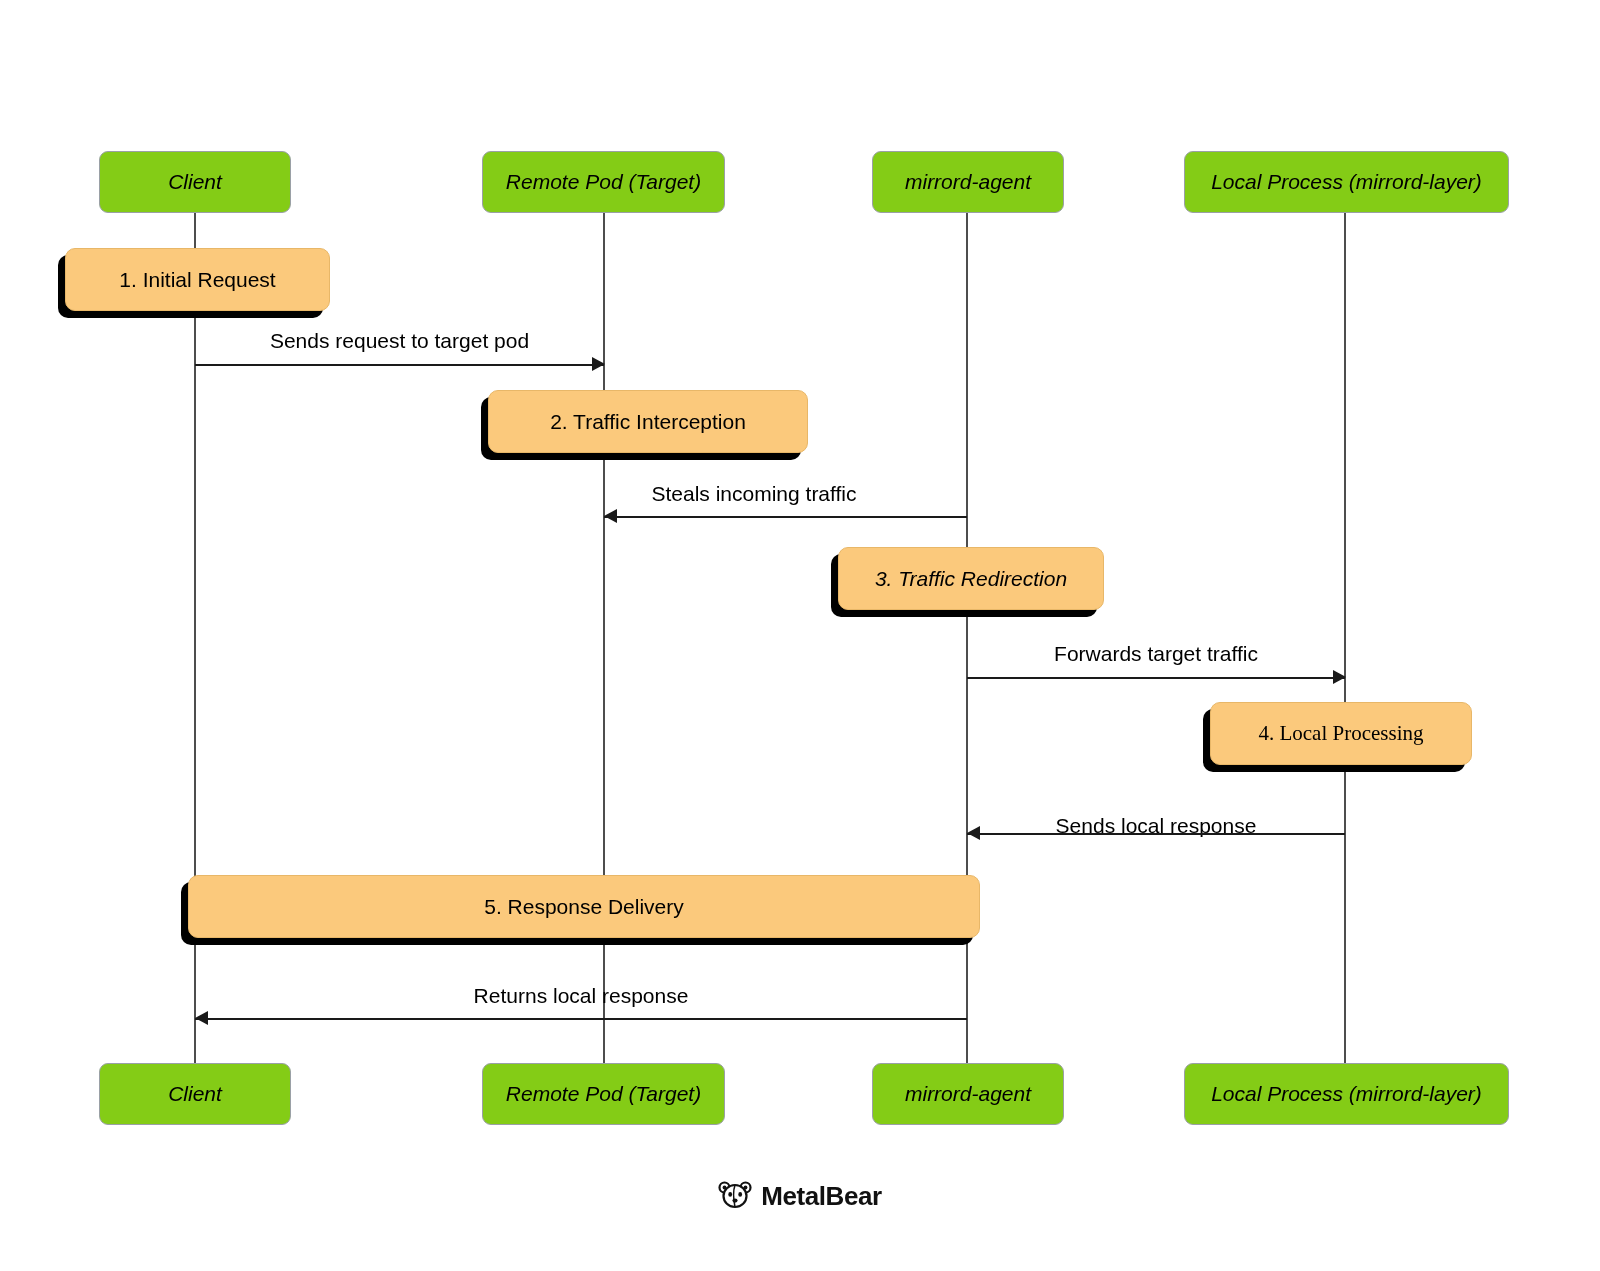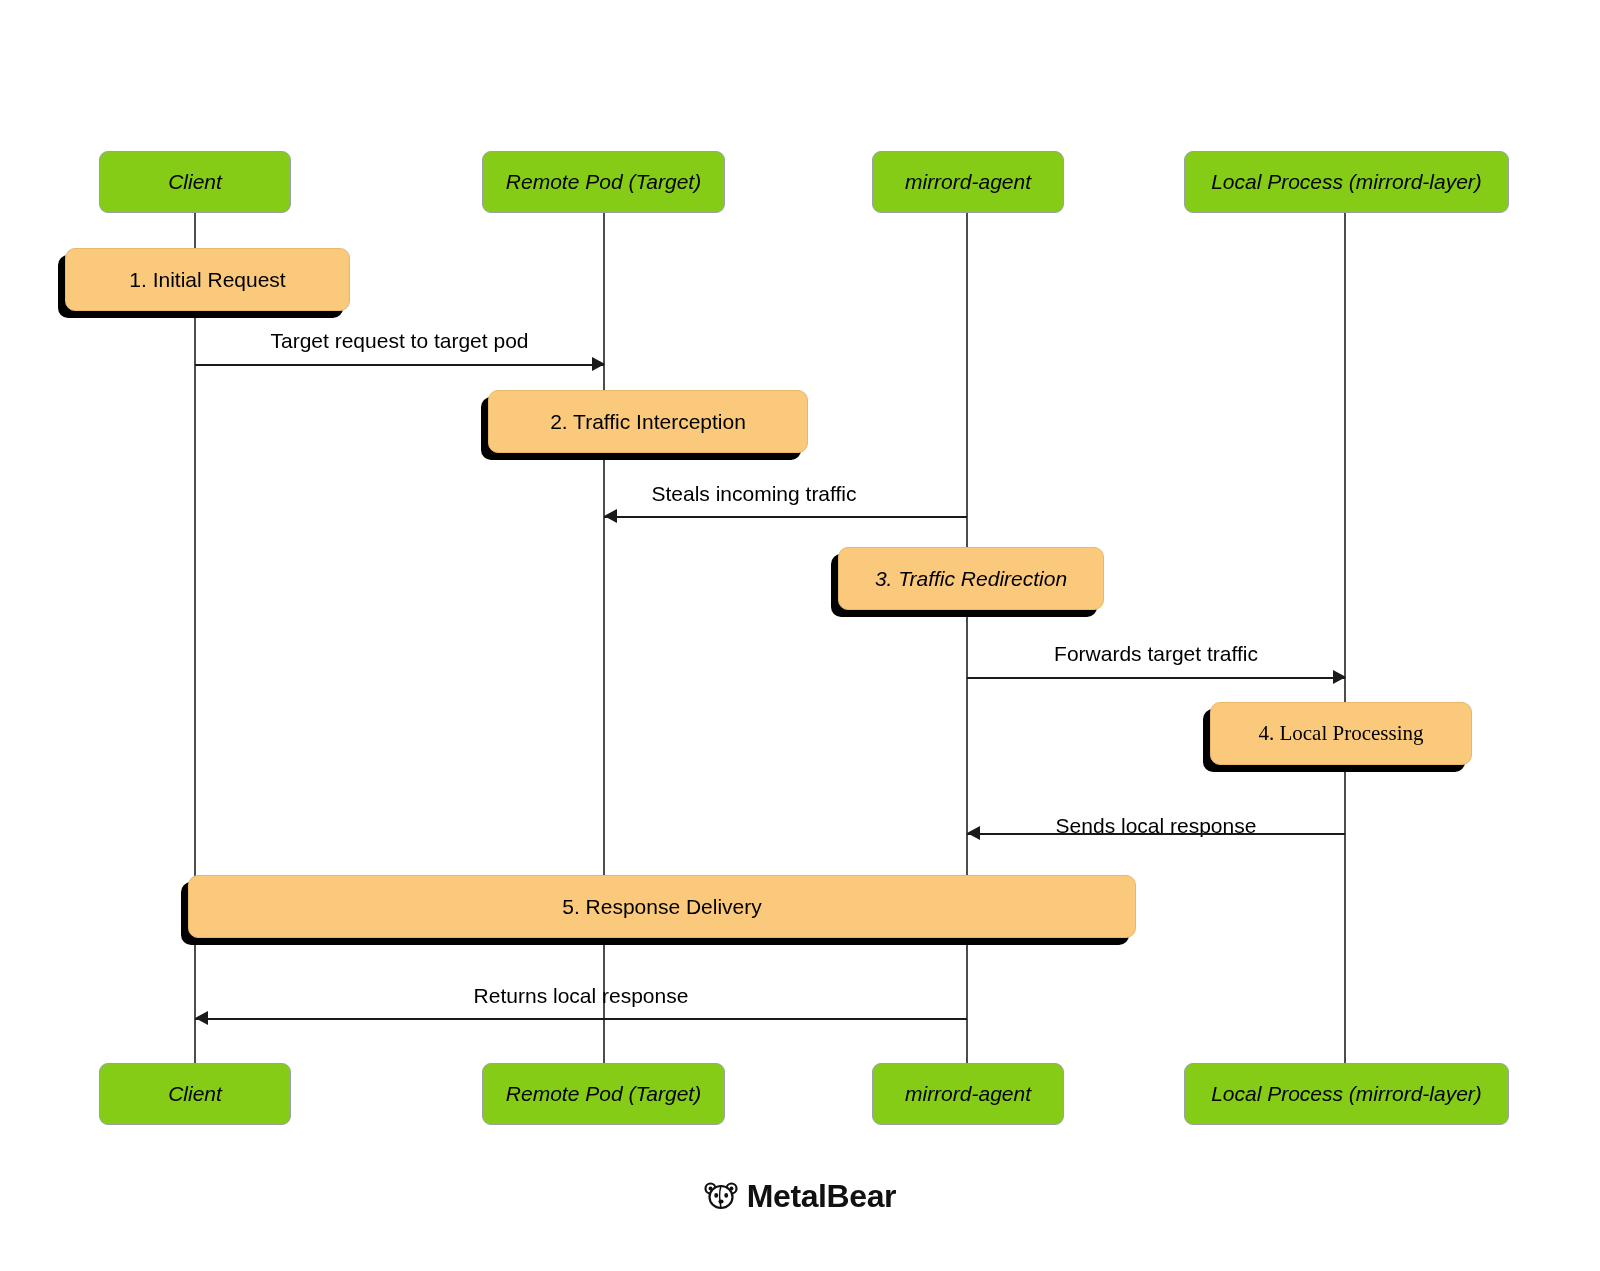--- a/index.html
+++ b/index.html
@@ -114,21 +114,21 @@
     position: absolute;
     left: 0;
     top: 1178px;
     width: 1600px;
     display: flex;
     align-items: center;
     justify-content: center;
     gap: 9px;
   }
   #footer-logo .brand-text {
-    font-size: 32px;
+    font-size: 26px;
     font-weight: bold;
     letter-spacing: -0.4px;
     color: #111111;
   }
 </style>
 </head>
 <body>
 
 <div id="canvas">
 
@@ -168,21 +168,21 @@
       <div class="participant" style="left: 1184px; width: 325px; top: 1063px;">
         <span>Local Process (mirrord-layer)</span>
       </div>
     </div>
 
   <div id="messages">
       <div class="msg" style="left: 195px; top: 364px; width: 409px;">
         <div class="msg-line" style="width: 409px;"></div>
         <div class="msg-head right" style="left: 397px;"></div>
       </div>
-      <div class="msg-label" style="left: 195px; width: 409px; top: 329px;">Target request to target pod</div>
+      <div class="msg-label" style="left: 195px; width: 409px; top: 329px;">Sends request to target pod</div>
       <div class="msg" style="left: 604px; top: 516px; width: 363px;">
         <div class="msg-line" style="width: 363px;"></div>
         <div class="msg-head left" style="left: 0px;"></div>
       </div>
       <div class="msg-label" style="left: 604px; width: 300px; top: 482px;">Steals incoming traffic</div>
       <div class="msg" style="left: 967px; top: 677px; width: 378px;">
         <div class="msg-line" style="width: 378px;"></div>
         <div class="msg-head right" style="left: 366px;"></div>
       </div>
       <div class="msg-label" style="left: 967px; width: 378px; top: 642px;">Forwards target traffic</div>
@@ -192,33 +192,33 @@
       </div>
       <div class="msg-label" style="left: 967px; width: 378px; top: 814px;">Sends local response</div>
       <div class="msg" style="left: 195px; top: 1018px; width: 772px;">
         <div class="msg-line" style="width: 772px;"></div>
         <div class="msg-head left" style="left: 0px;"></div>
       </div>
       <div class="msg-label" style="left: 195px; width: 772px; top: 984px;">Returns local response</div>
     </div>
 
   <div id="notes">
-      <div class="note" style="left: 65px; width: 285px; top: 248px;">
+      <div class="note" style="left: 65px; width: 265px; top: 248px;">
         <span>1. Initial Request</span>
       </div>
       <div class="note" style="left: 488px; width: 320px; top: 390px;">
         <span>2. Traffic Interception</span>
       </div>
       <div class="note" style="left: 838px; width: 266px; top: 547px; font-style: italic;">
         <span>3. Traffic Redirection</span>
       </div>
       <div class="note" style="left: 1210px; width: 262px; top: 702px; font-family: Liberation Serif, serif;">
         <span>4. Local Processing</span>
       </div>
-      <div class="note" style="left: 188px; width: 948px; top: 875px;">
+      <div class="note" style="left: 188px; width: 792px; top: 875px;">
         <span>5. Response Delivery</span>
       </div>
     </div>
 
   <div id="footer-logo">
     <span>
       <svg width="34" height="32" viewBox="0 0 34 32" aria-hidden="true">
         <circle cx="6.5" cy="9.5" r="5" fill="#ffffff" stroke="#111111" stroke-width="2.2"></circle>
         <circle cx="27.5" cy="9.5" r="5" fill="#ffffff" stroke="#111111" stroke-width="2.2"></circle>
         <circle cx="6.5" cy="9.5" r="1.9" fill="#111111"></circle>

